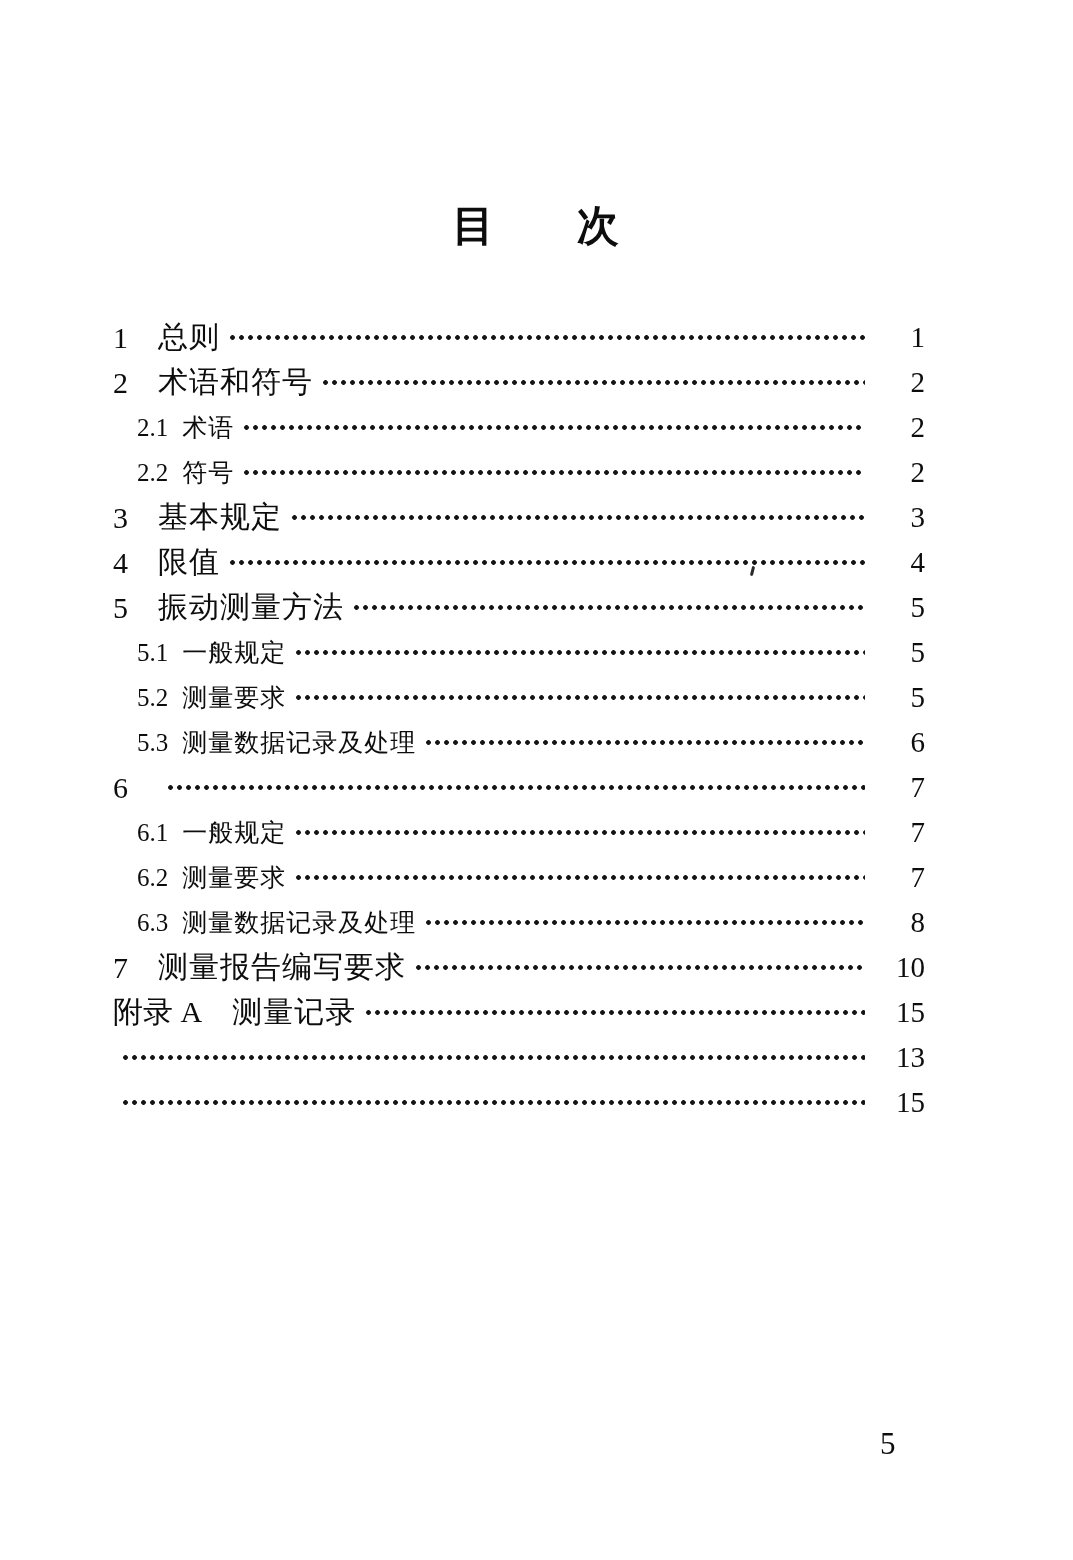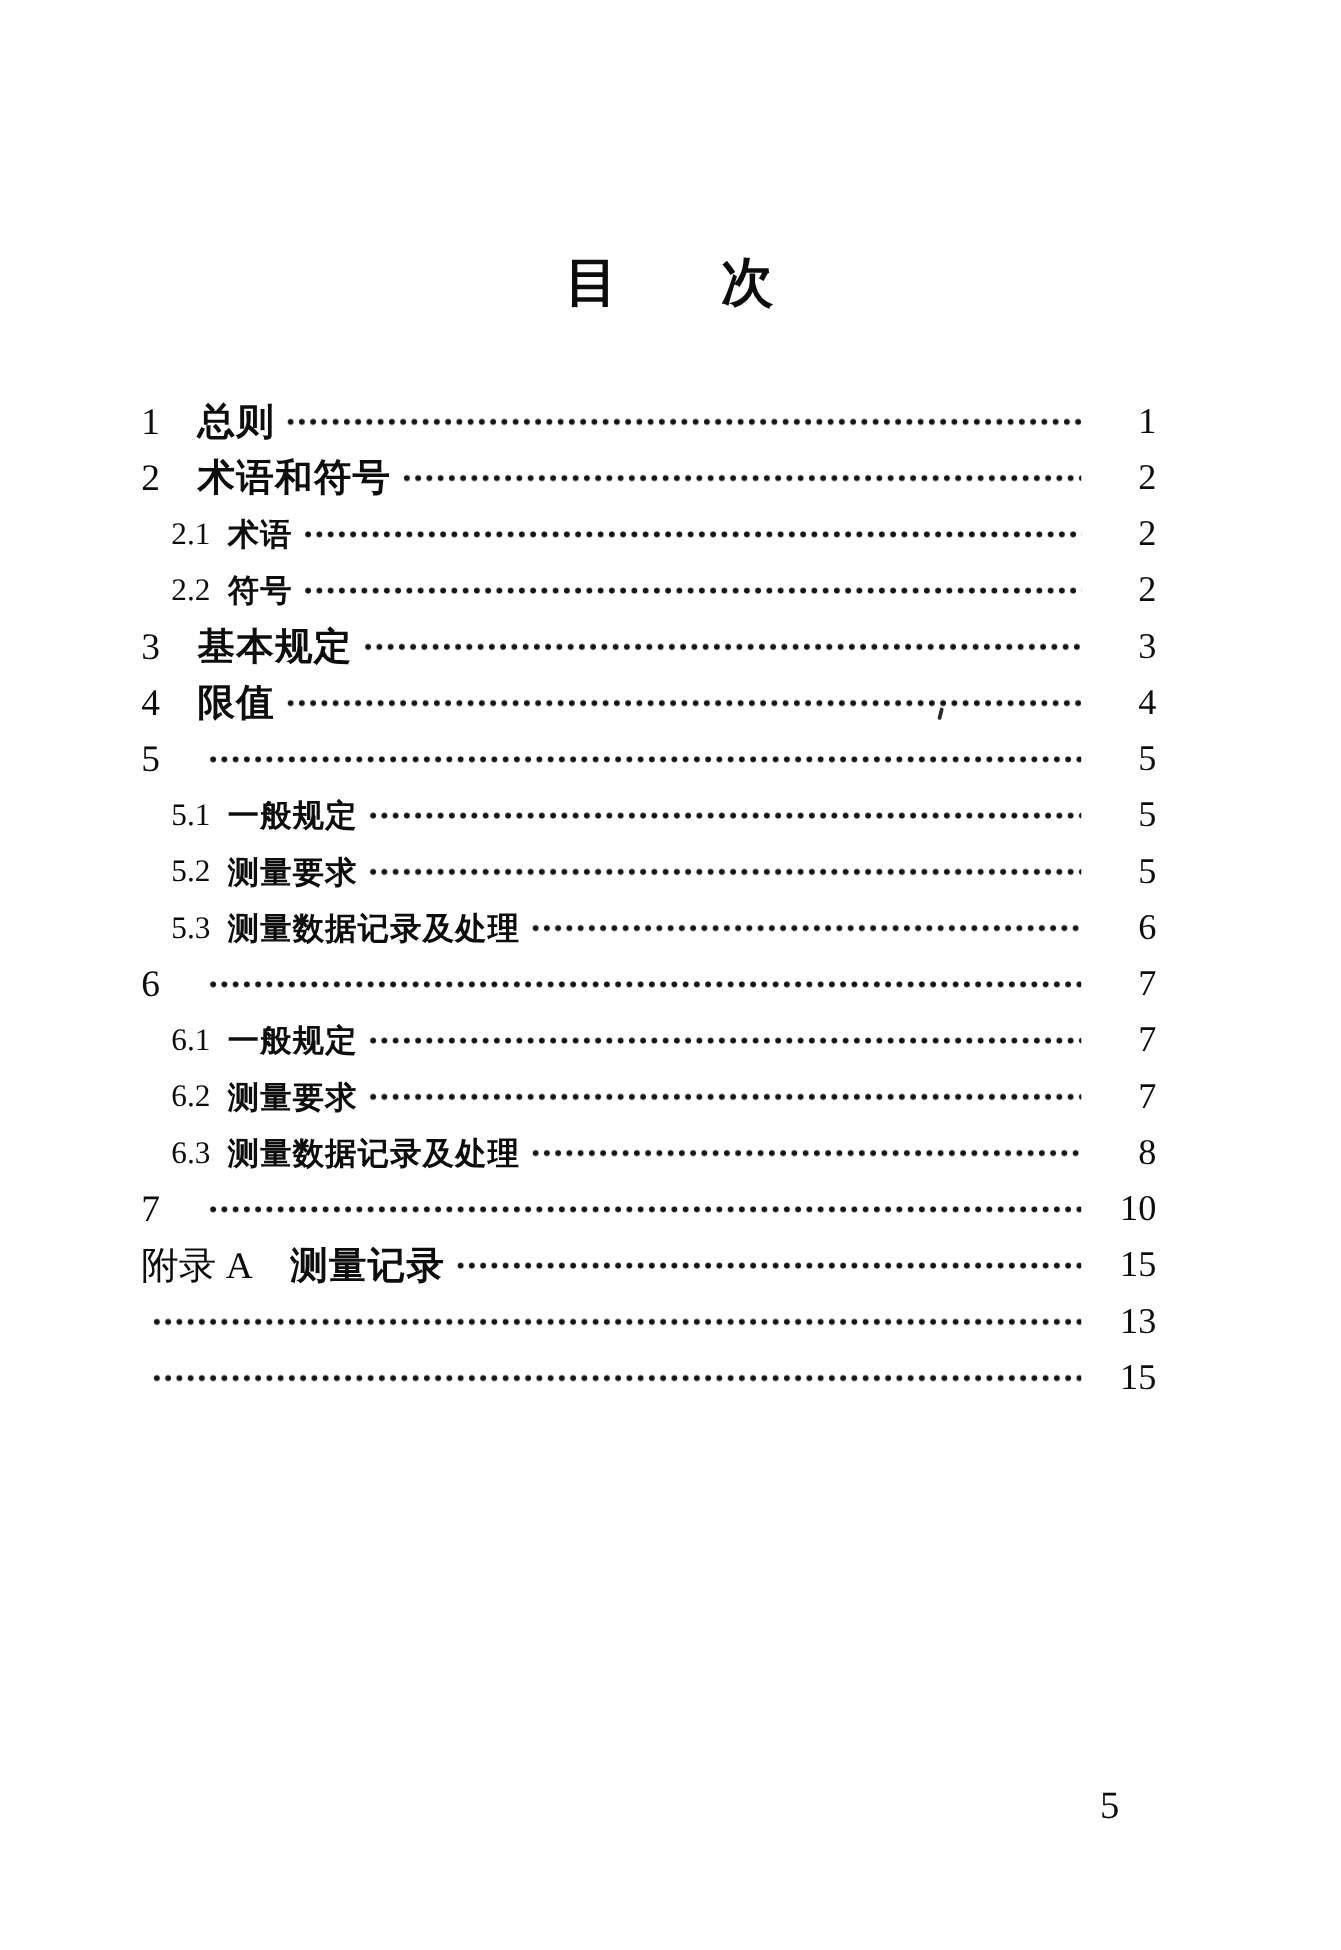--- a/index.html
+++ b/index.html
@@ -42,21 +42,21 @@
   .row.lvl1 { font-size: 30px; }
   .row.lvl2 { font-size: 25px; padding-left: 24px; }
   .num {
     font-family: "Liberation Serif", "DejaVu Serif", serif;
     font-weight: 400;
     color: #0d0d0d;
   }
   .lvl1 .num { margin-right: 30px; }
   .lvl2 .num { margin-right: 14px; }
   .ttl {
-    font-weight: 700;
+    font-weight: 400;
     color: #0d0d0d;
     letter-spacing: 1px;
   }
   .dots {
     flex: 1 1 auto;
     align-self: stretch;
     margin-left: 8px;
     margin-right: 16px;
     background-image: radial-gradient(circle, #151515 2px, rgba(0,0,0,0) 2.7px);
     background-size: 9px 100%;
@@ -129,20 +129,21 @@
         <span class="pg">3</span>
       </div>
       <div class="row lvl1">
         <span class="num">4</span>
         <span class="ttl">限值</span>
         <span class="dots"></span>
         <span class="pg">4</span>
       </div>
       <div class="row lvl1">
         <span class="num">5</span>
+        <span class="ttl">振动测量方法</span>
         <span class="dots"></span>
         <span class="pg">5</span>
       </div>
       <div class="row lvl2">
         <span class="num">5.1</span>
         <span class="ttl">一般规定</span>
         <span class="dots"></span>
         <span class="pg">5</span>
       </div>
       <div class="row lvl2">
@@ -175,20 +176,21 @@
         <span class="pg">7</span>
       </div>
       <div class="row lvl2">
         <span class="num">6.3</span>
         <span class="ttl">测量数据记录及处理</span>
         <span class="dots"></span>
         <span class="pg">8</span>
       </div>
       <div class="row lvl1">
         <span class="num">7</span>
+        <span class="ttl">测量报告编写要求</span>
         <span class="dots"></span>
         <span class="pg">10</span>
       </div>
       <div class="row lvl1">
         <span class="num">附录 A</span>
         <span class="ttl">测量记录</span>
         <span class="dots"></span>
         <span class="pg">15</span>
       </div>
       <div class="row lvl1">

